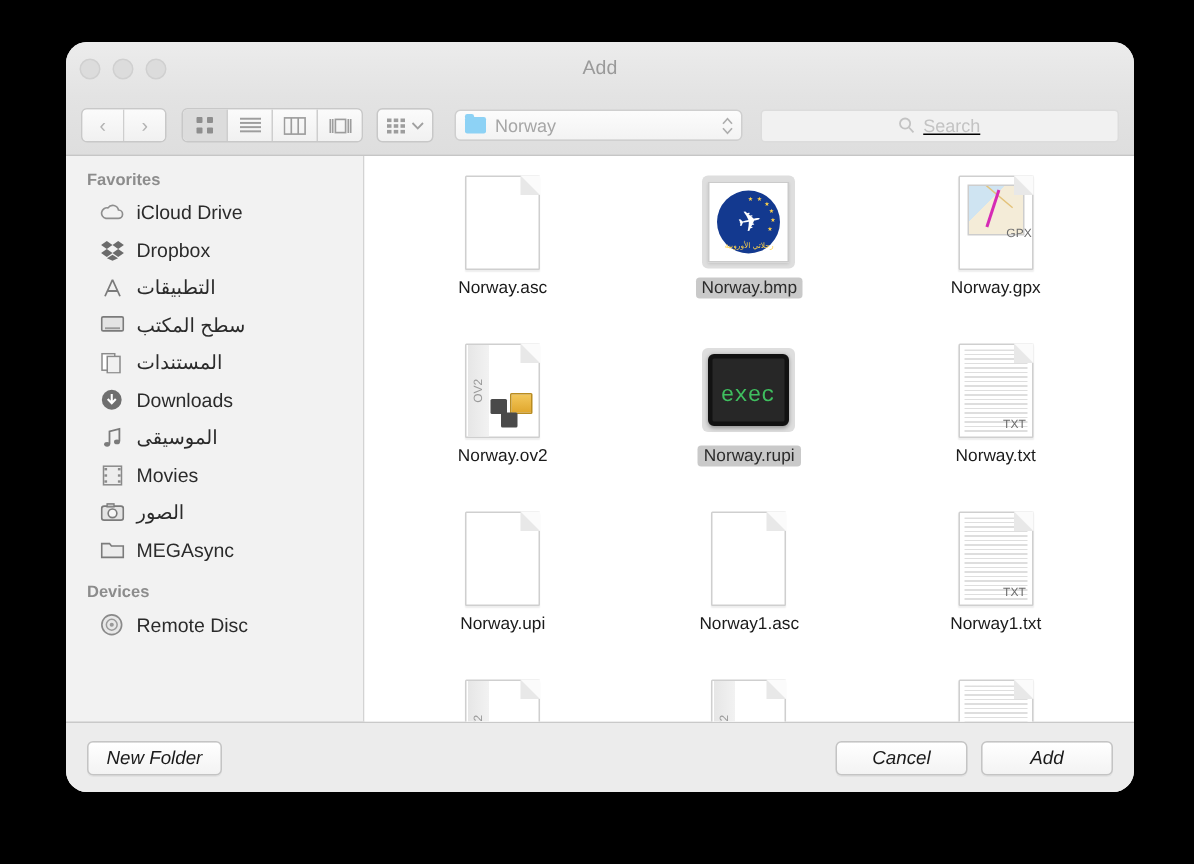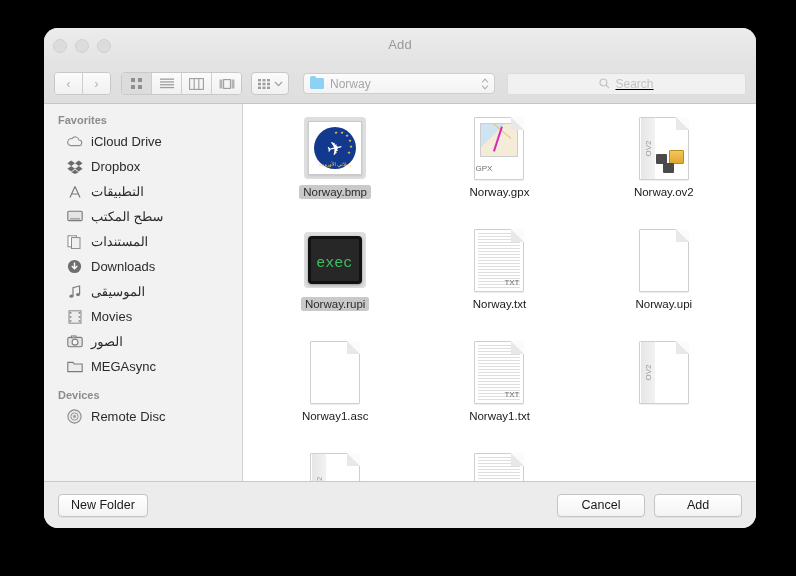--- a/index.html
+++ b/index.html
@@ -408,20 +408,21 @@
   
   .footer {
     height: 47px;
     background: #ececec;
     border-top: 1px solid #c9c9c9;
     display: flex;
     align-items: center;
     padding: 0 14px;
     flex: 0 0 auto;
     box-sizing: border-box;
+    font-style: italic;
   }
   .btn {
     height: 21px;
     min-width: 62px;
     padding: 0 12px;
     border: 1px solid #c4c4c4;
     border-radius: 4px;
     background: linear-gradient(to bottom,#ffffff,#f3f3f3);
     font-size: 12.5px;
     color: #1a1a1a;
@@ -669,20 +670,26 @@
               <circle cx="7.5" cy="7.5" r="1.4" fill="#9a9a9a"></circle>
             </svg>
         </span>
         <span class="txt">Remote Disc</span>
       </div>
     </div>
 
     <div class="content">
       <div class="grid">
 
+        <div class="cell">
+          <div class="thumb">
+            <div class="doc"></div>
+          </div>
+          <div class="fname">Norway.asc</div>
+        </div>
 
         <div class="cell">
           <div class="thumb">
             <div class="sel-bg">
               <div class="bmp-wrap">
                 <div class="bmp-circle">
                   <span class="bmp-star" style="top:4px;left:26px;">★</span>
                   <span class="bmp-star" style="top:7px;left:31px;">★</span>
                   <span class="bmp-star" style="top:12px;left:34px;">★</span>
                   <span class="bmp-star" style="top:18px;left:35px;">★</span>
@@ -697,21 +704,21 @@
           <div class="fname sel">Norway.bmp</div>
         </div>
 
         <div class="cell">
           <div class="thumb">
             <div class="doc">
               <div class="gpx-img">
                 <div class="gpx-road"></div>
                 <div class="gpx-route"></div>
               </div>
-              <div class="ext" style="left:0;right:0;text-align:left;bottom:6px;">GPX</div>
+              <div class="ext" style="left:0;right:0;text-align:right;bottom:19px;">GPX</div>
             </div>
           </div>
           <div class="fname">Norway.gpx</div>
         </div>
 
         <div class="cell">
           <div class="thumb">
             <div class="doc">
               <div class="clip"></div>
               <div class="vtag">

